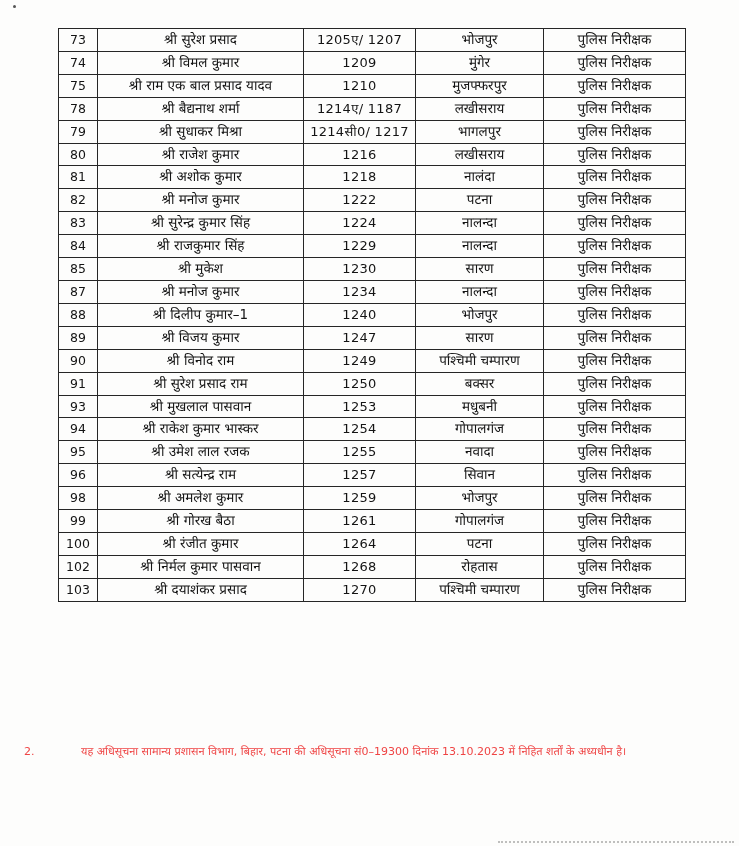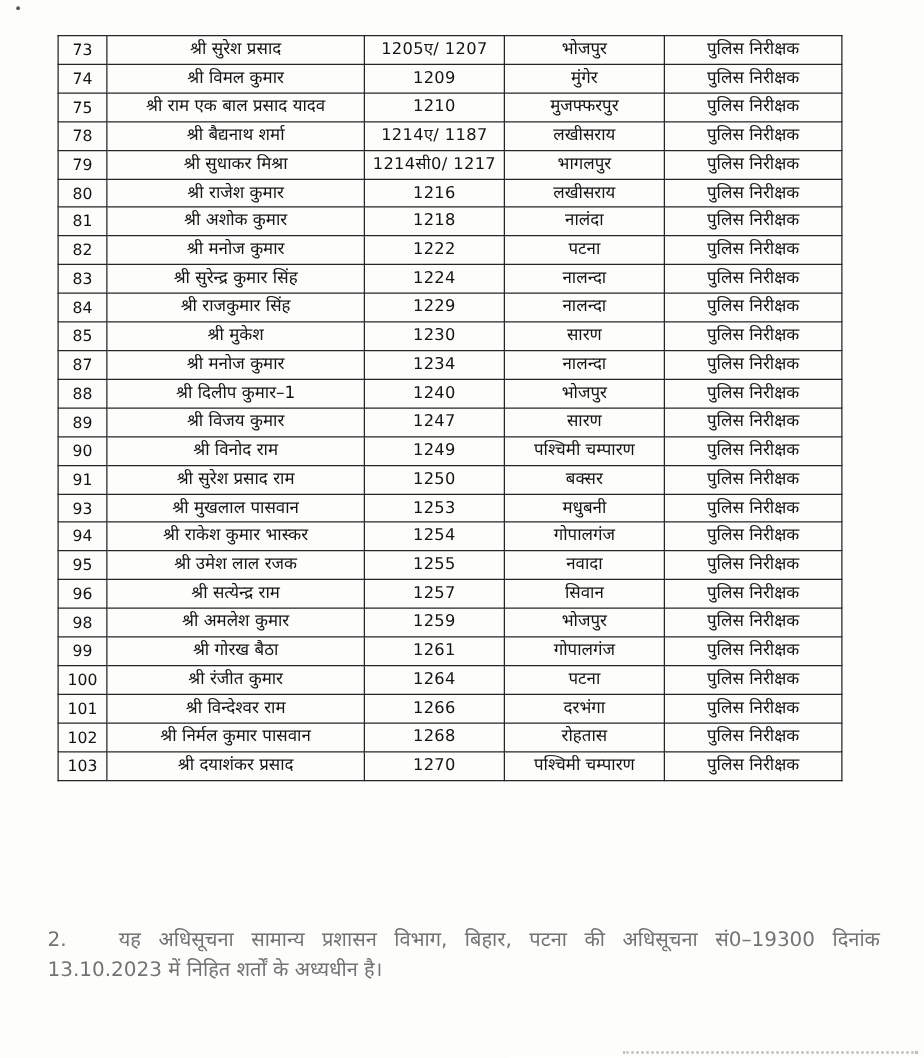--- a/index.html
+++ b/index.html
@@ -16,21 +16,21 @@
   }
   .page {
     position: relative;
     width: 739px;
     height: 846px;
     background: #fdfdfc;
   }
   
   table.officers {
     position: absolute;
-    left: 46px;
+    left: 58px;
     top: 28px;
     width: 627px;
     border-collapse: collapse;
     table-layout: fixed;
     padding-left: 21px;
   }
   table.officers td {
     border: 1px solid #262626;
     height: 21.9px;
     line-height: 21.9px;
@@ -46,27 +46,27 @@
     text-align: center;
   }
   table.officers td.col-number {
     font-size: 13px;
     letter-spacing: 0.3px;
     text-align: center;
   }
   
   .footer {
     position: absolute;
-    left: 38px;
+    left: 24px;
     top: 740px;
     width: 666px;
-    font-size: 16px;
+    font-size: 11px;
     line-height: 23.6px;
     text-align: justify;
-    color: #737373;
+    color: #ef4444;
   }
   .para { margin: 0 0 1px 0; }
   .para-num {
     display: inline-block;
     width: 57px;
   }
   
   .speck {
     position: absolute;
     left: 13px;
@@ -257,27 +257,20 @@
           <td class="col-designation">पुलिस निरीक्षक</td>
         </tr>
         <tr>
           <td class="col-serial">100</td>
           <td class="col-name">श्री रंजीत कुमार</td>
           <td class="col-number">1264</td>
           <td class="col-district">पटना</td>
           <td class="col-designation">पुलिस निरीक्षक</td>
         </tr>
         <tr>
-          <td class="col-serial">101</td>
-          <td class="col-name">श्री विन्देश्वर राम</td>
-          <td class="col-number">1266</td>
-          <td class="col-district">दरभंगा</td>
-          <td class="col-designation">पुलिस निरीक्षक</td>
-        </tr>
-        <tr>
           <td class="col-serial">102</td>
           <td class="col-name">श्री निर्मल कुमार पासवान</td>
           <td class="col-number">1268</td>
           <td class="col-district">रोहतास</td>
           <td class="col-designation">पुलिस निरीक्षक</td>
         </tr>
         <tr>
           <td class="col-serial">103</td>
           <td class="col-name">श्री दयाशंकर प्रसाद</td>
           <td class="col-number">1270</td>

